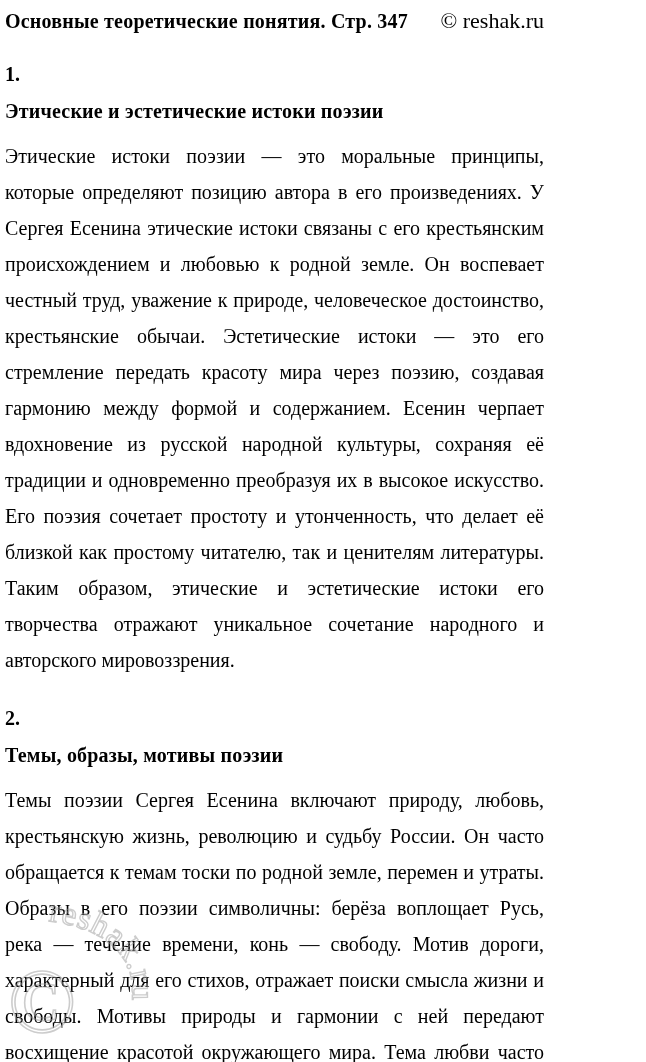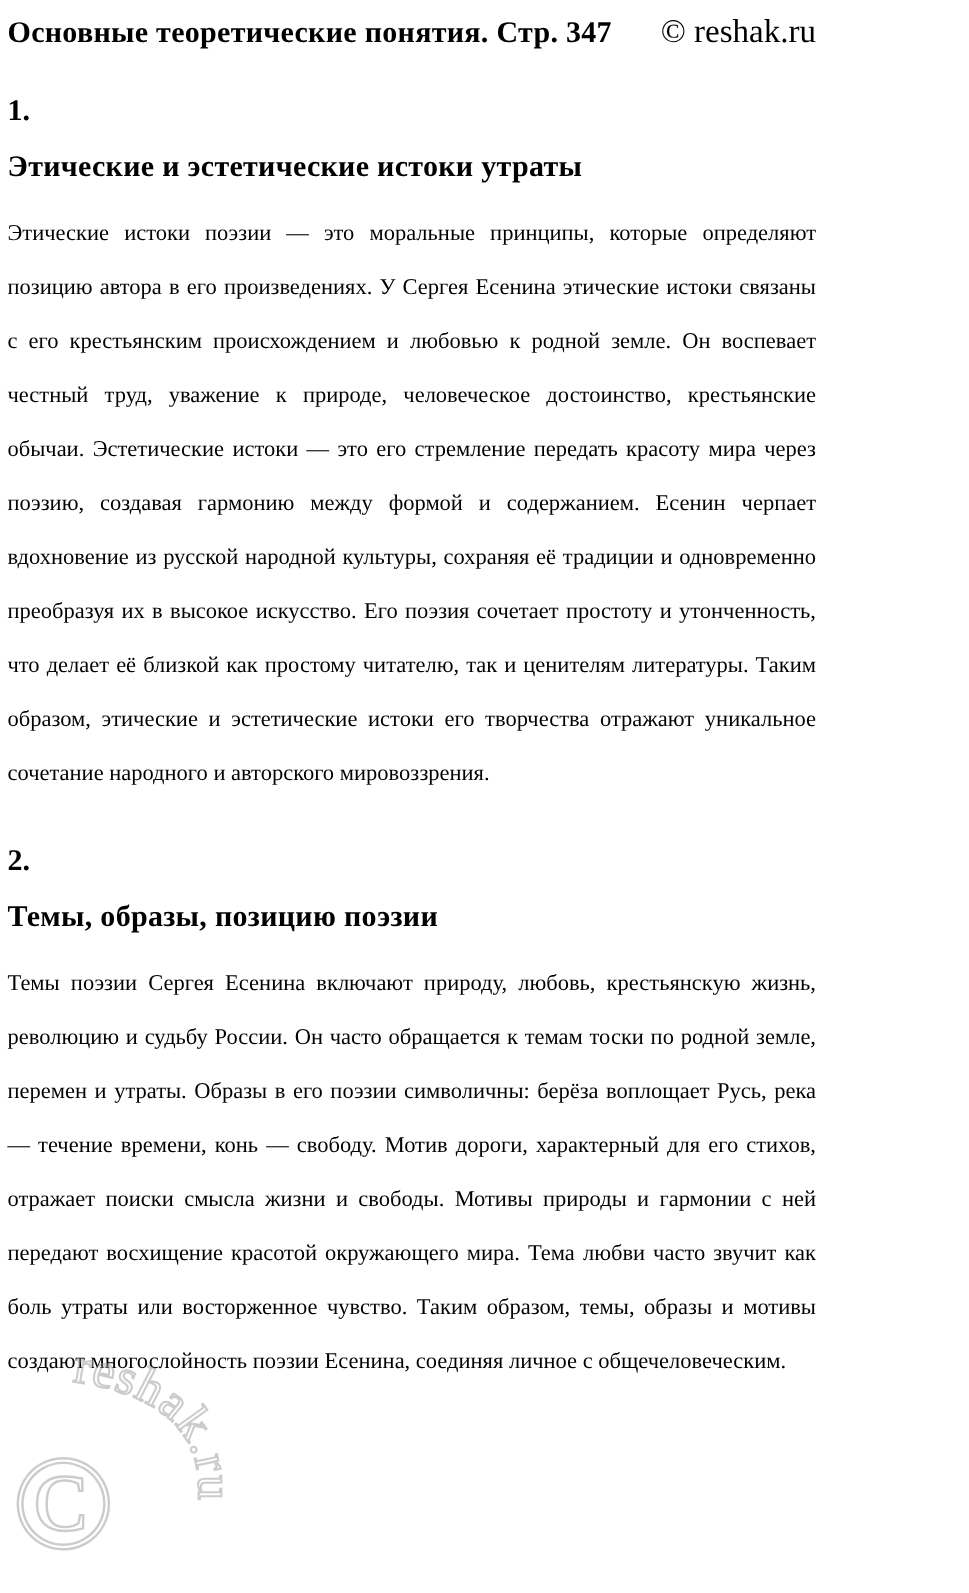--- a/index.html
+++ b/index.html
@@ -38,21 +38,21 @@
     font-weight: bold;
   }
   .sec-head {
     margin: 14px 0 0 0;
     font-size: 20px;
     font-weight: bold;
     letter-spacing: 0.2px;
   }
   .sec-body {
     margin: 15px 0 0 0;
-    font-size: 15px;
+    font-size: 20px;
     line-height: 36px;
     text-align: justify;
   }
   .watermark {
     position: absolute;
     left: 0;
     top: 855px;
     opacity: 0.5;
     pointer-events: none;
   }
@@ -62,27 +62,27 @@
 
 <div class="page">
 
   <div class="header-row">
     <span class="doc-title">Основные теоретические понятия. Стр. 347</span>
     <span class="copyright">© reshak.ru</span>
   </div>
 
   <section>
     <div class="sec-num">1.</div>
-    <h2 class="sec-head">Этические и эстетические истоки утраты</h2>
+    <h2 class="sec-head">Этические и эстетические истоки поэзии</h2>
     <p class="sec-body">Этические истоки поэзии — это моральные принципы, которые определяют позицию автора в его произведениях. У Сергея Есенина этические истоки связаны с его крестьянским происхождением и любовью к родной земле. Он воспевает честный труд, уважение к природе, человеческое достоинство, крестьянские обычаи. Эстетические истоки — это его стремление передать красоту мира через поэзию, создавая гармонию между формой и содержанием. Есенин черпает вдохновение из русской народной культуры, сохраняя её традиции и одновременно преобразуя их в высокое искусство. Его поэзия сочетает простоту и утонченность, что делает её близкой как простому читателю, так и ценителям литературы. Таким образом, этические и эстетические истоки его творчества отражают уникальное сочетание народного и авторского мировоззрения.</p>
   </section>
 
   <section>
     <div class="sec-num">2.</div>
-    <h2 class="sec-head">Темы, образы, позицию поэзии</h2>
+    <h2 class="sec-head">Темы, образы, мотивы поэзии</h2>
     <p class="sec-body">Темы поэзии Сергея Есенина включают природу, любовь, крестьянскую жизнь, революцию и судьбу России. Он часто обращается к темам тоски по родной земле, перемен и утраты. Образы в его поэзии символичны: берёза воплощает Русь, река — течение времени, конь — свободу. Мотив дороги, характерный для его стихов, отражает поиски смысла жизни и свободы. Мотивы природы и гармонии с ней передают восхищение красотой окружающего мира. Тема любви часто звучит как боль утраты или восторженное чувство. Таким образом, темы, образы и мотивы создают многослойность поэзии Есенина, соединяя личное с общечеловеческим.</p>
   </section>
 
   <svg class="watermark" width="210" height="207" viewBox="0 0 210 207">
     <defs>
       <path id="wmArc" d="M 48 66 Q 162 82 122 186" fill="none"></path>
     </defs>
     <text font-size="33" font-family="Liberation Serif, serif" fill="none" stroke="#9a9a9a" stroke-width="1.4" letter-spacing="1">
       <textPath href="#wmArc">reshak.ru</textPath>
     </text>

